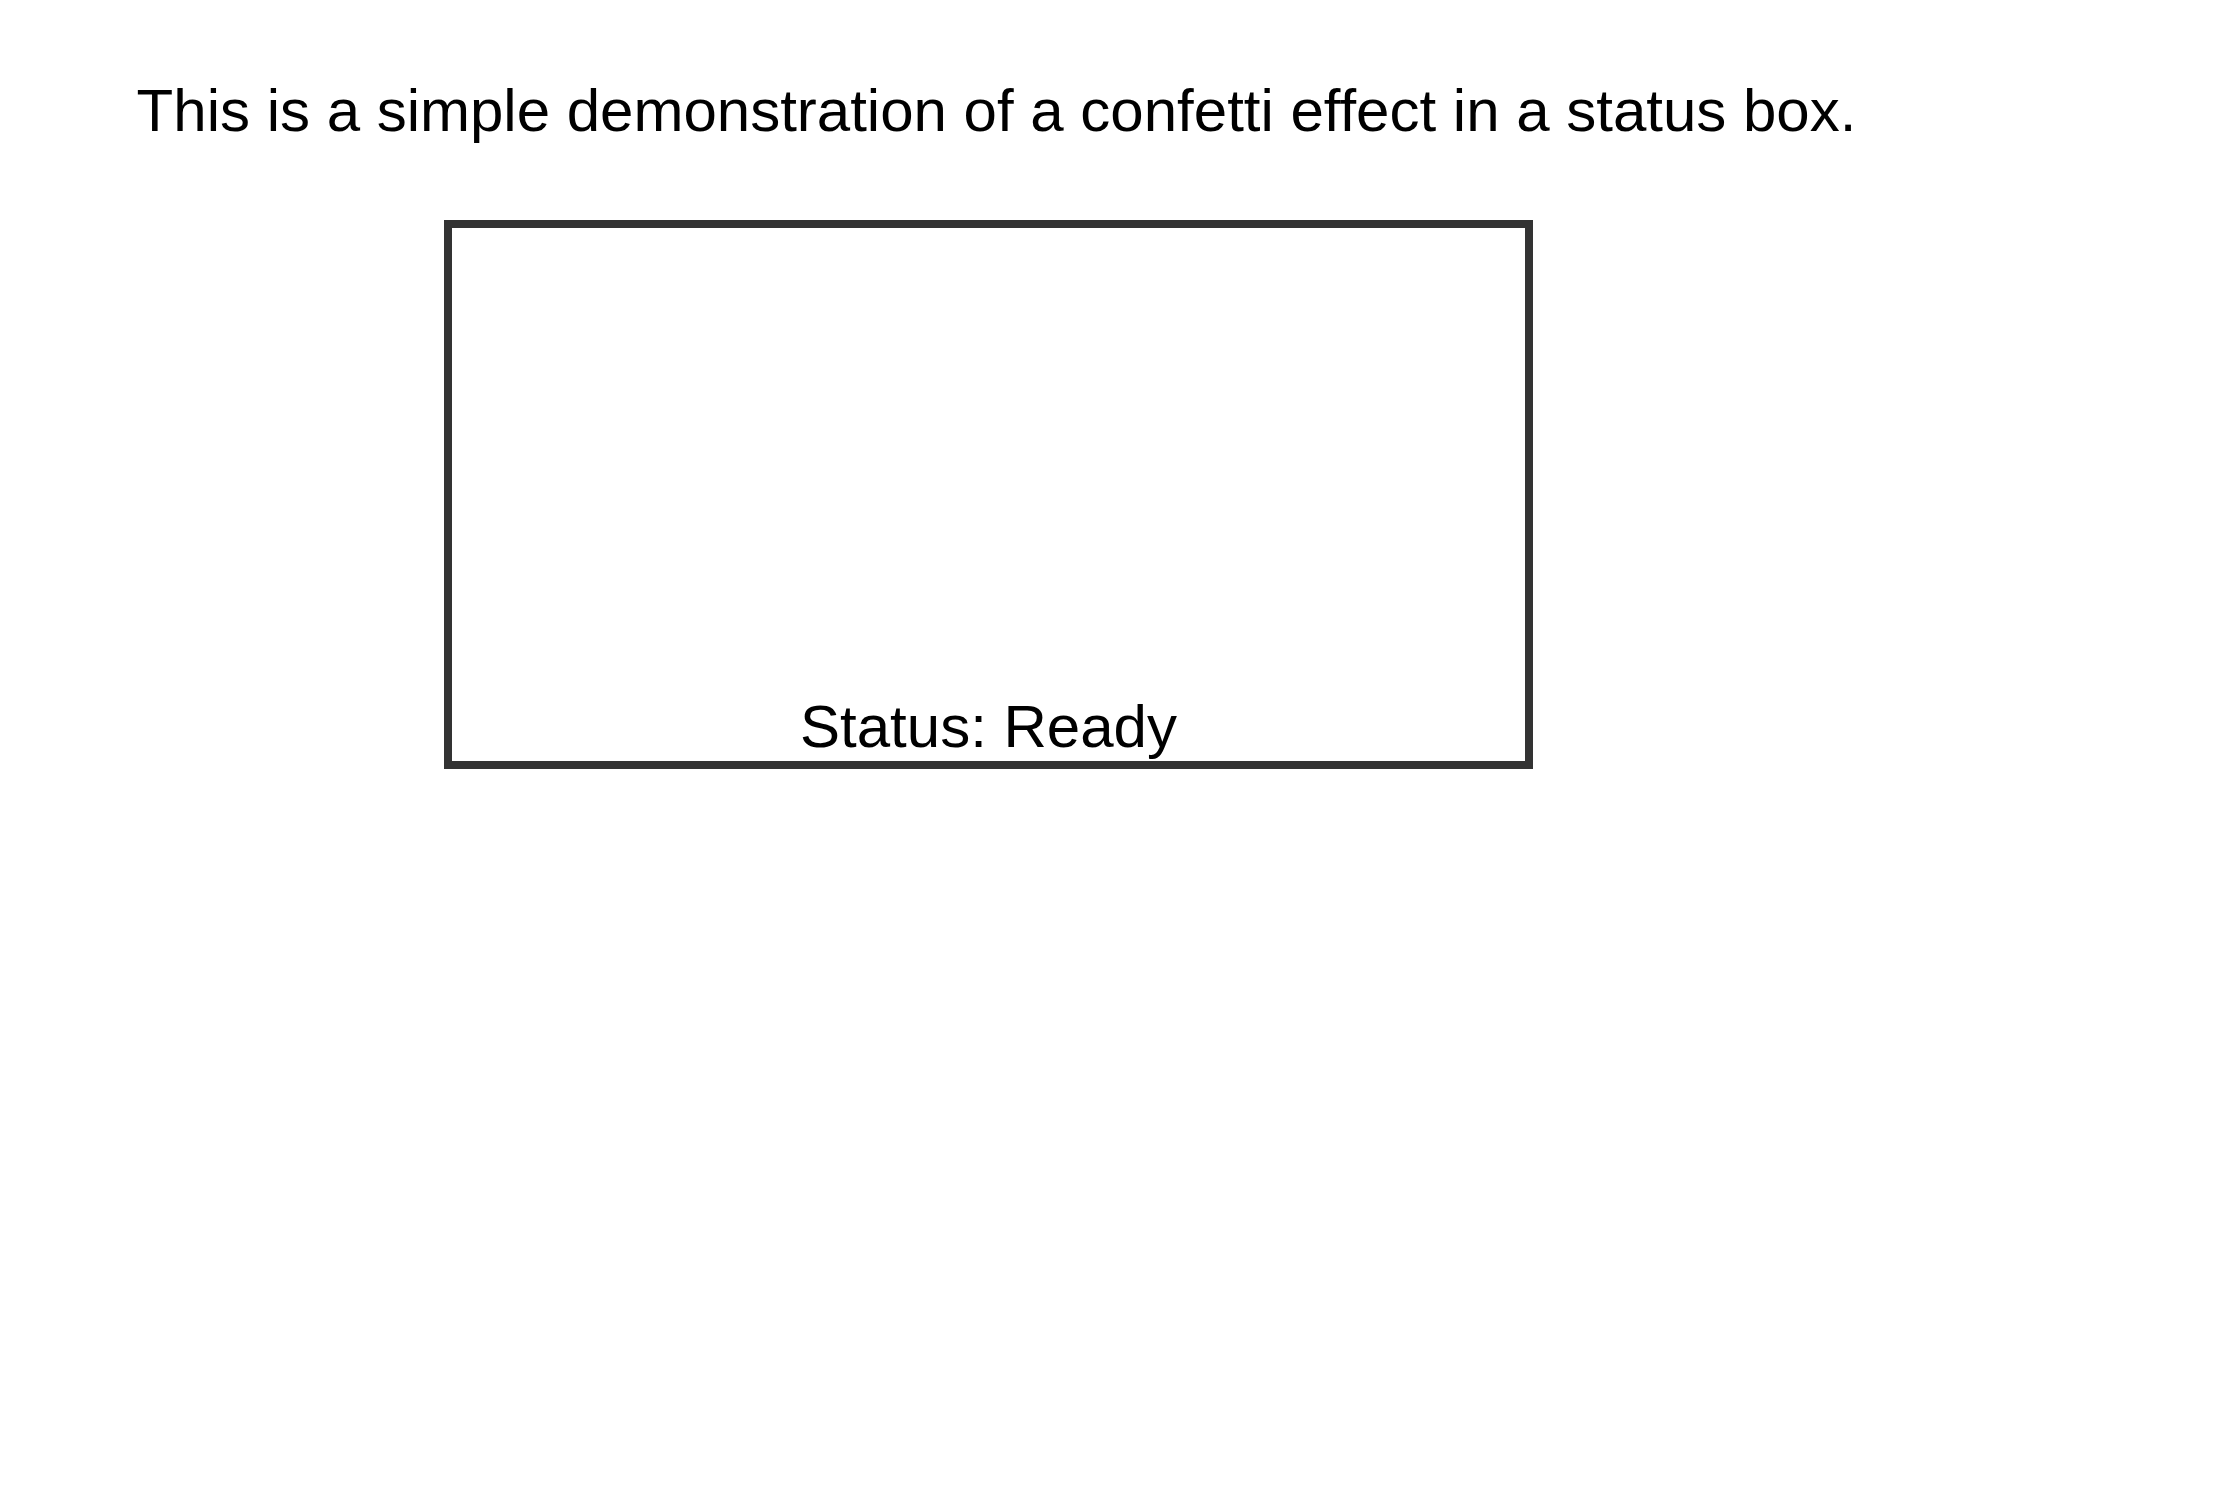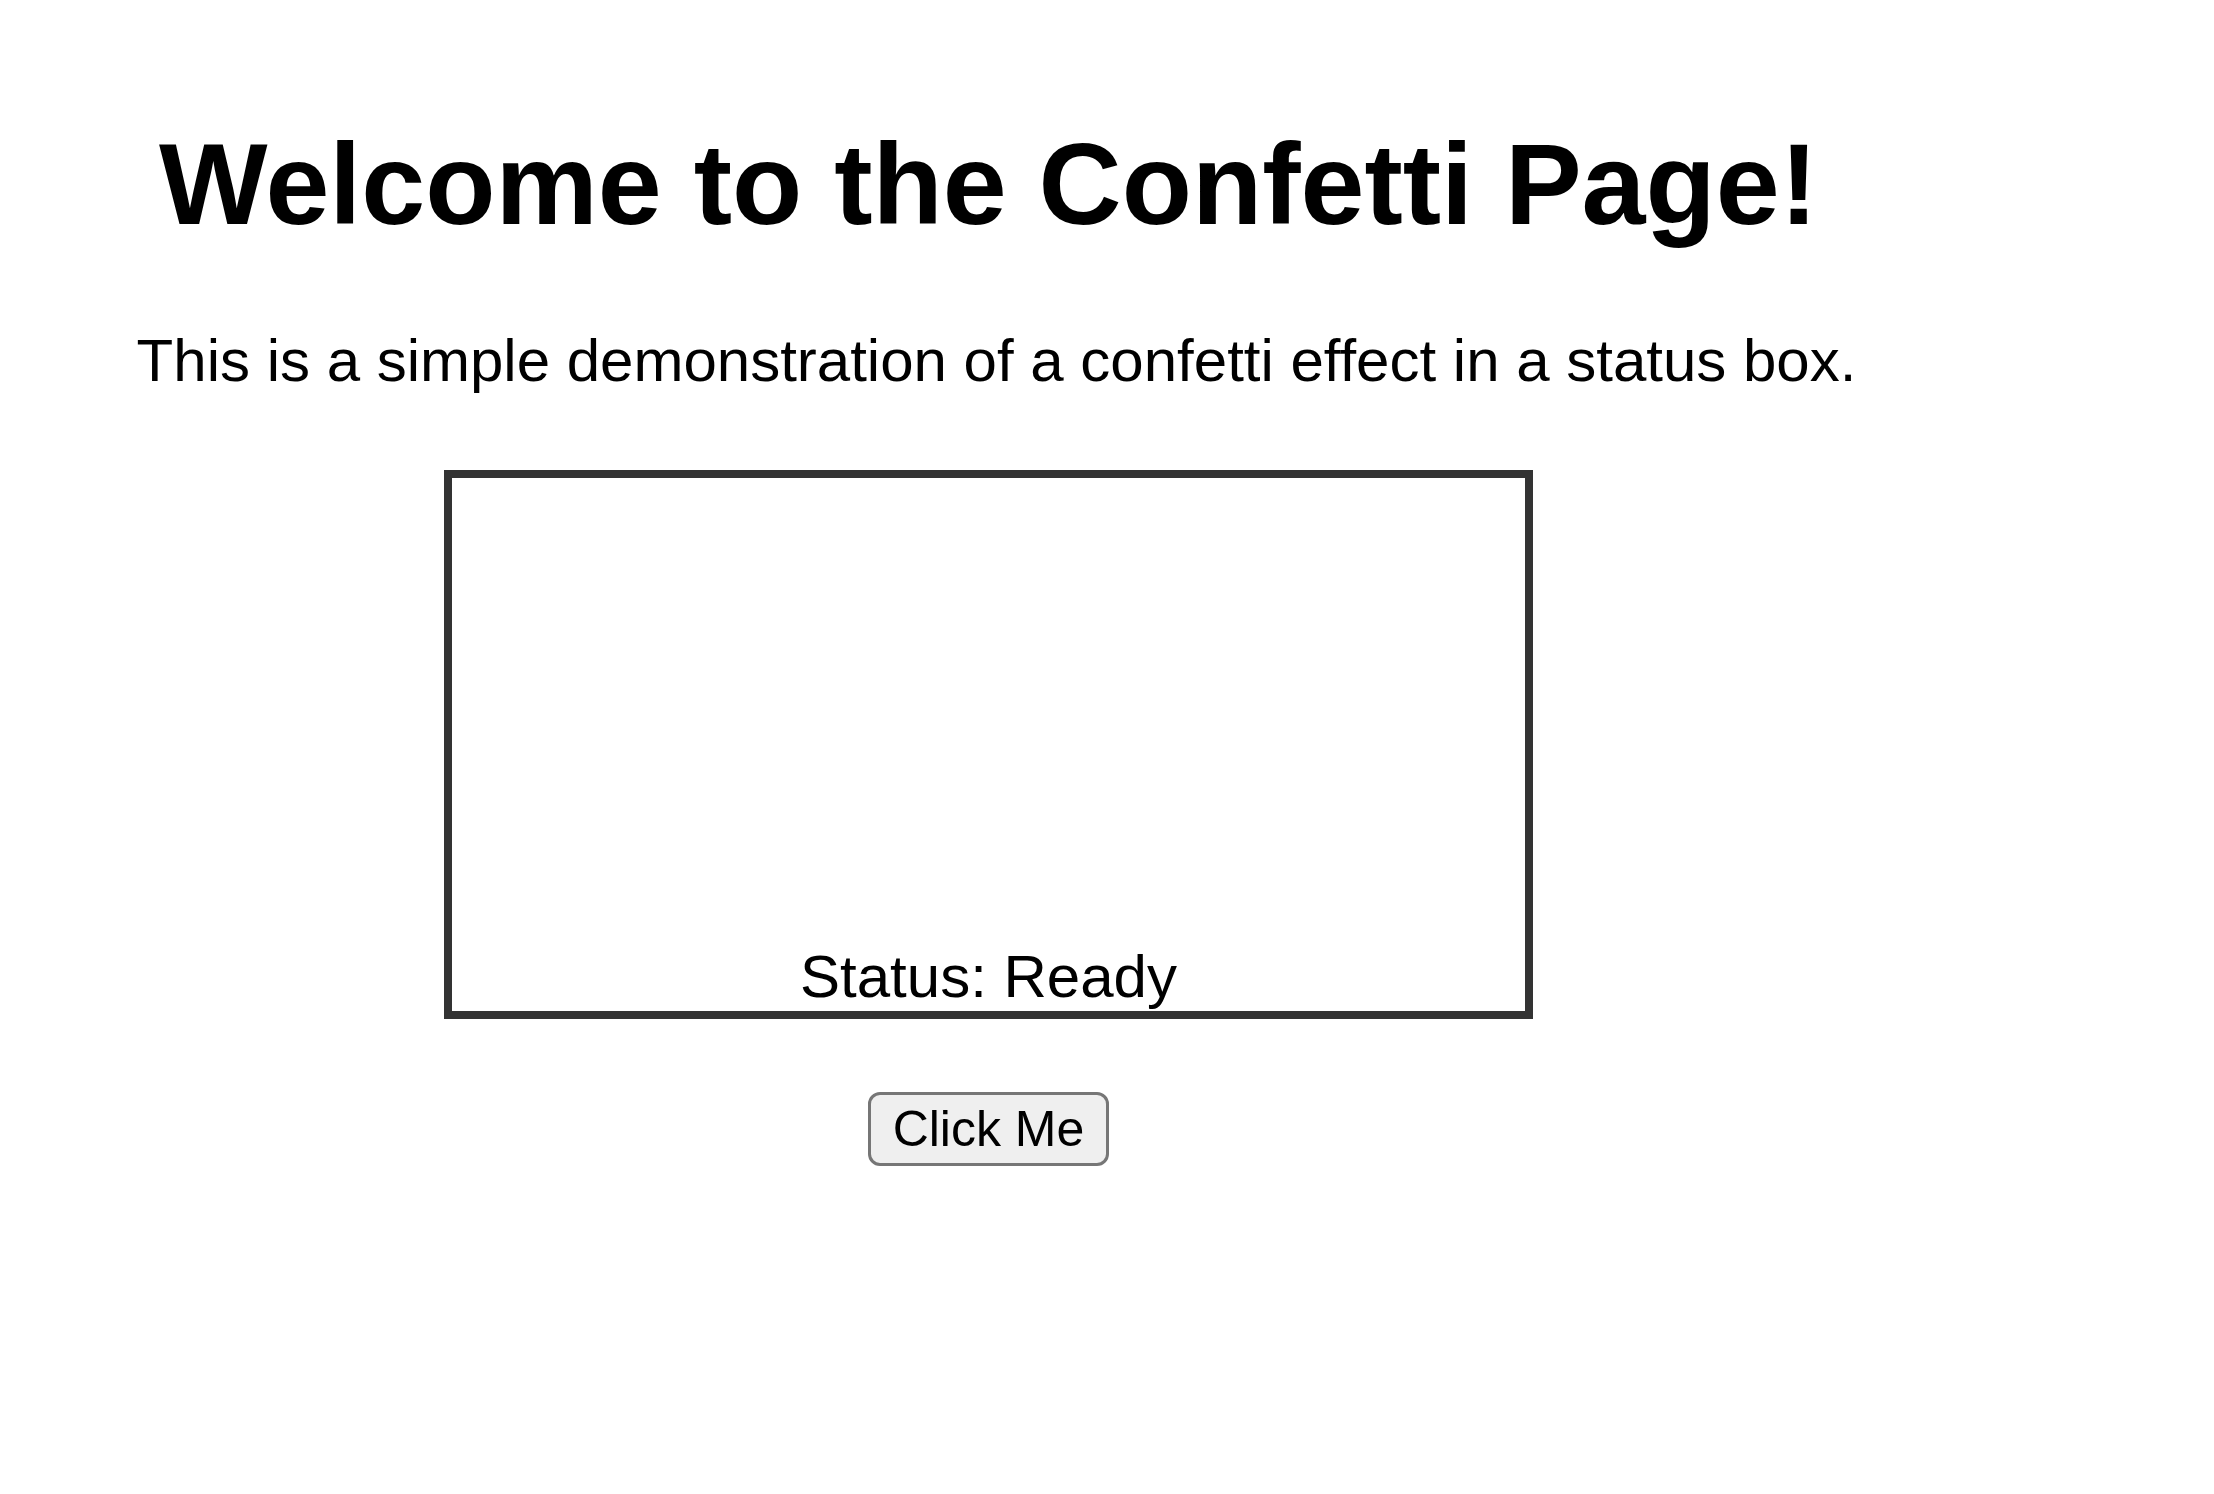--- a/index.html
+++ b/index.html
@@ -60,24 +60,22 @@
     border-radius: 12px;
     cursor: pointer;
   }
 </style>
 </head>
 <body>
 
 <div class="viewport">
   <div class="page">
 
-    <h1 class="page-title">Welcome to the Confetti Page!</h1>
 
     <p class="page-description">This is a simple demonstration of a confetti effect in a status box.</p>
 
     <div class="status-box">
       <span class="status-text">Status: Ready</span>
     </div>
 
-    <button type="button" class="click-me-button">Click Me</button>
 
   </div>
 </div>
 
 </body></html>

